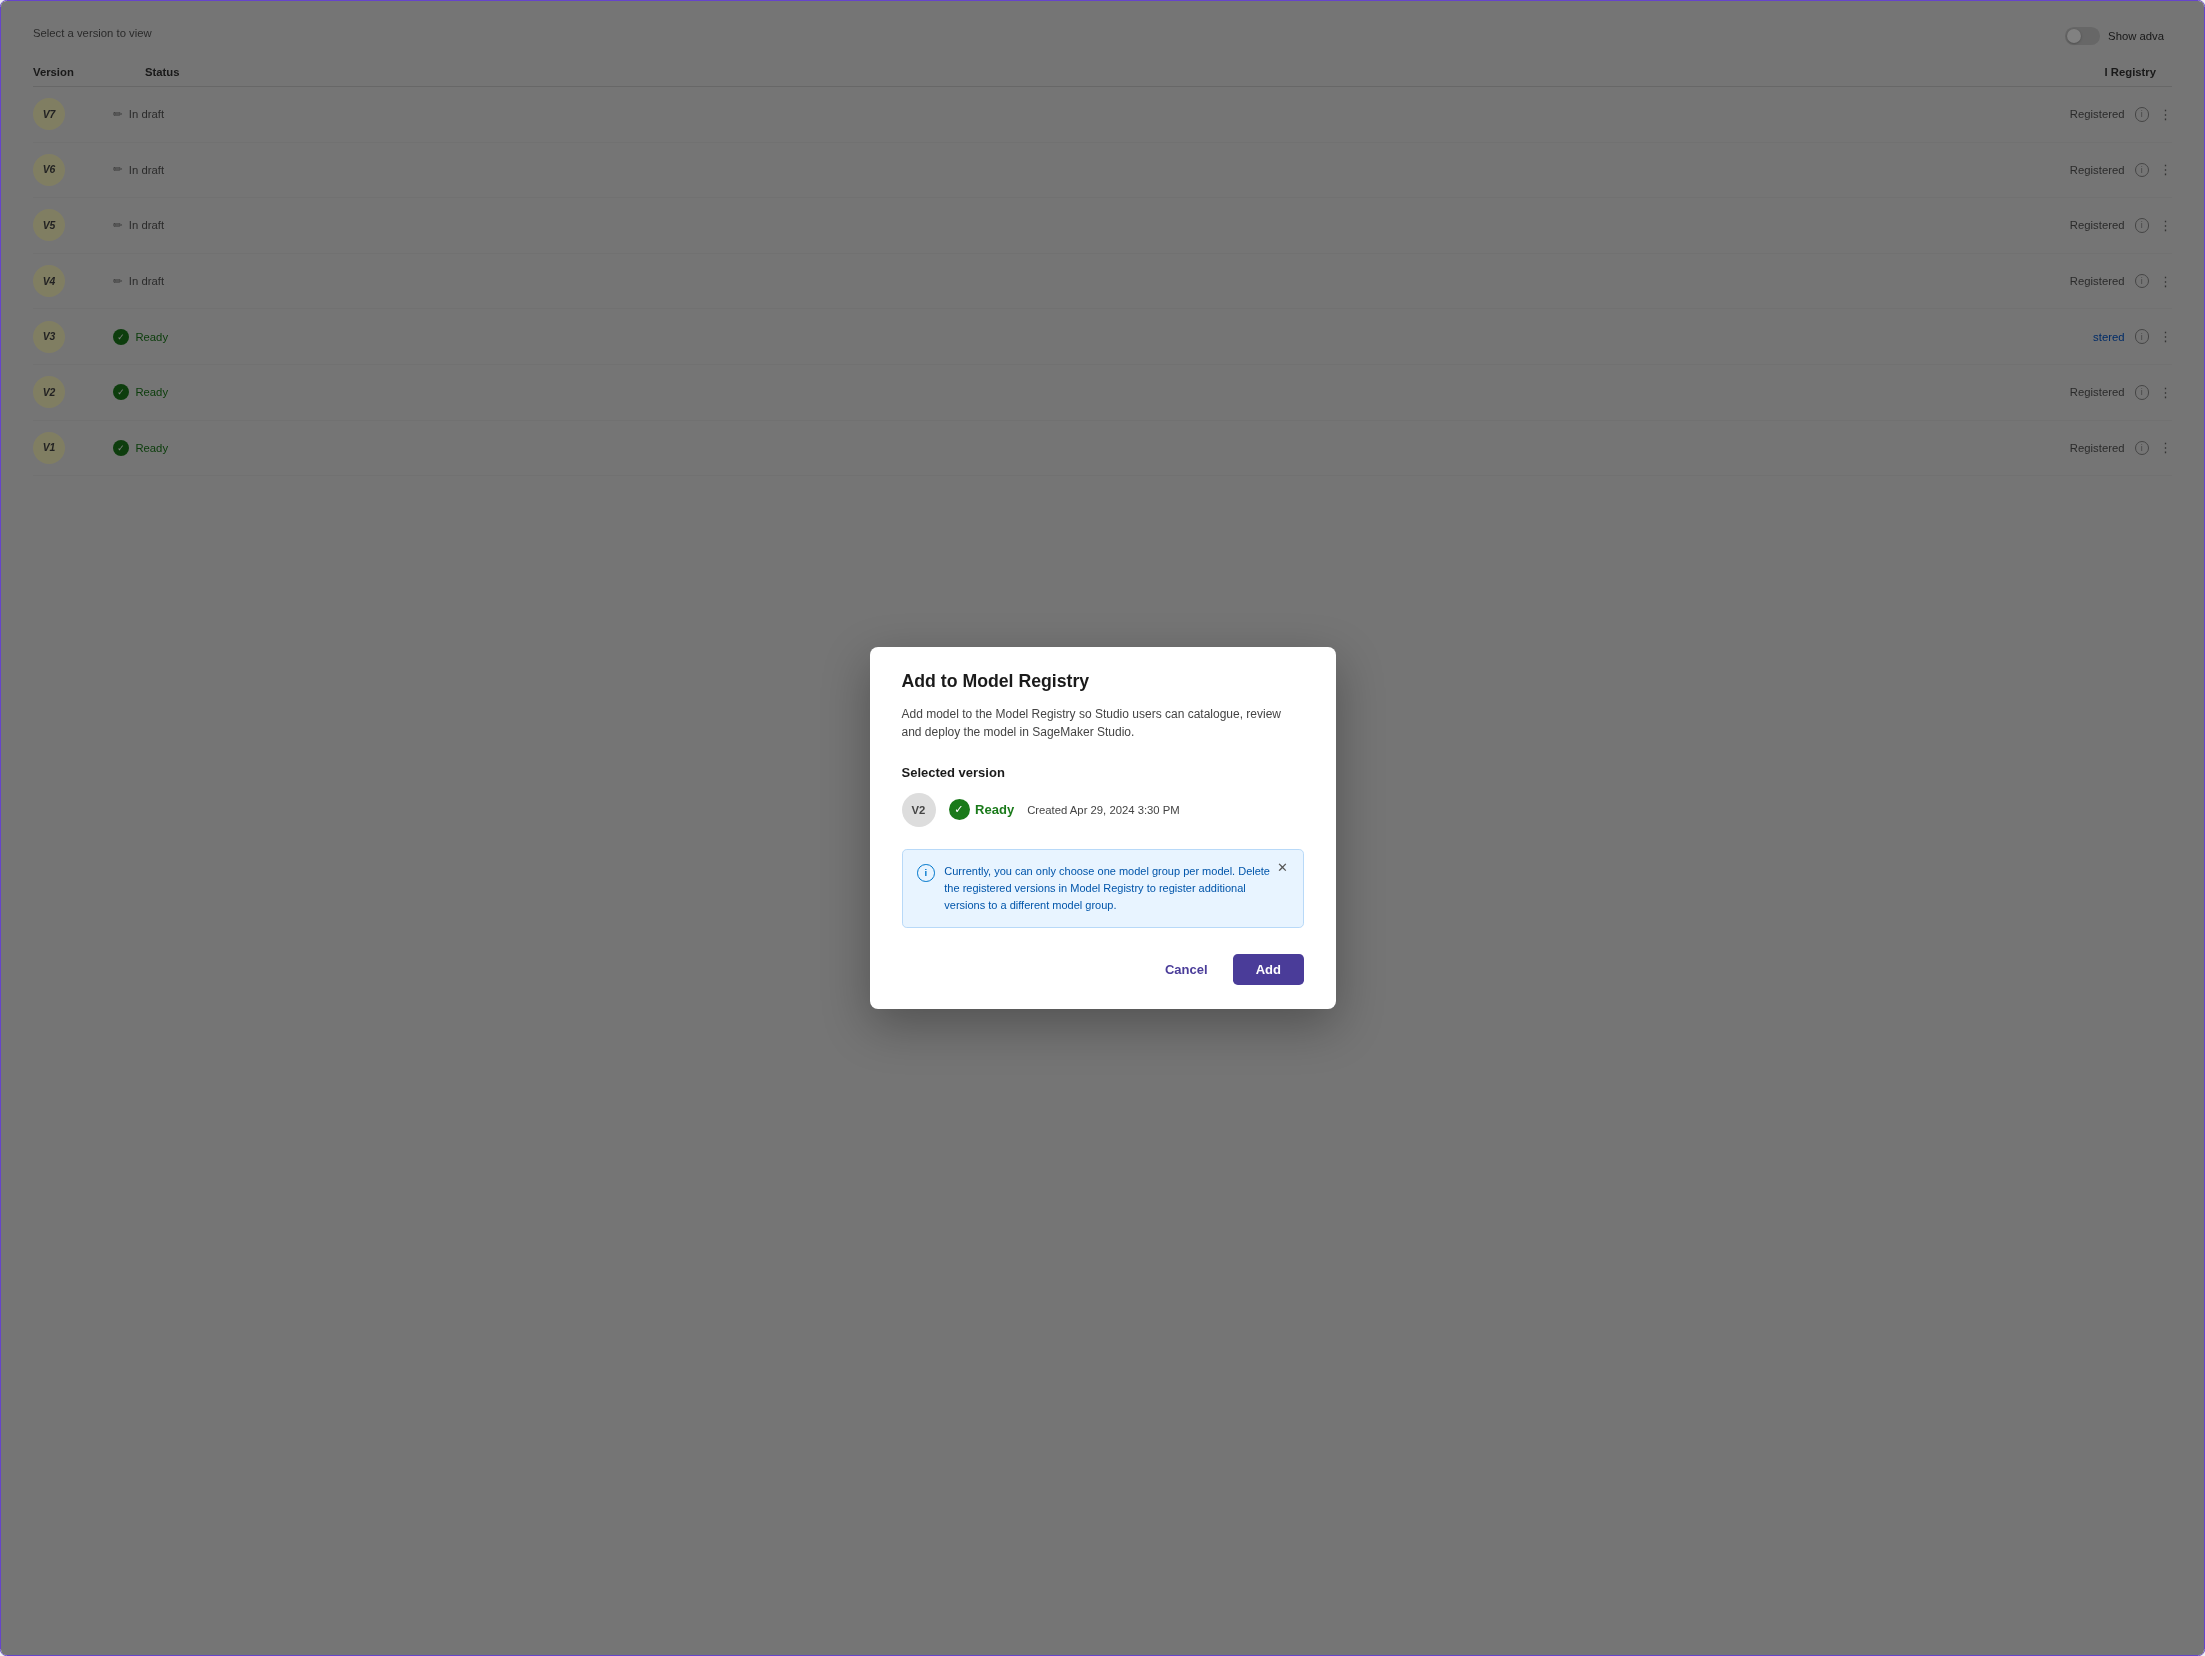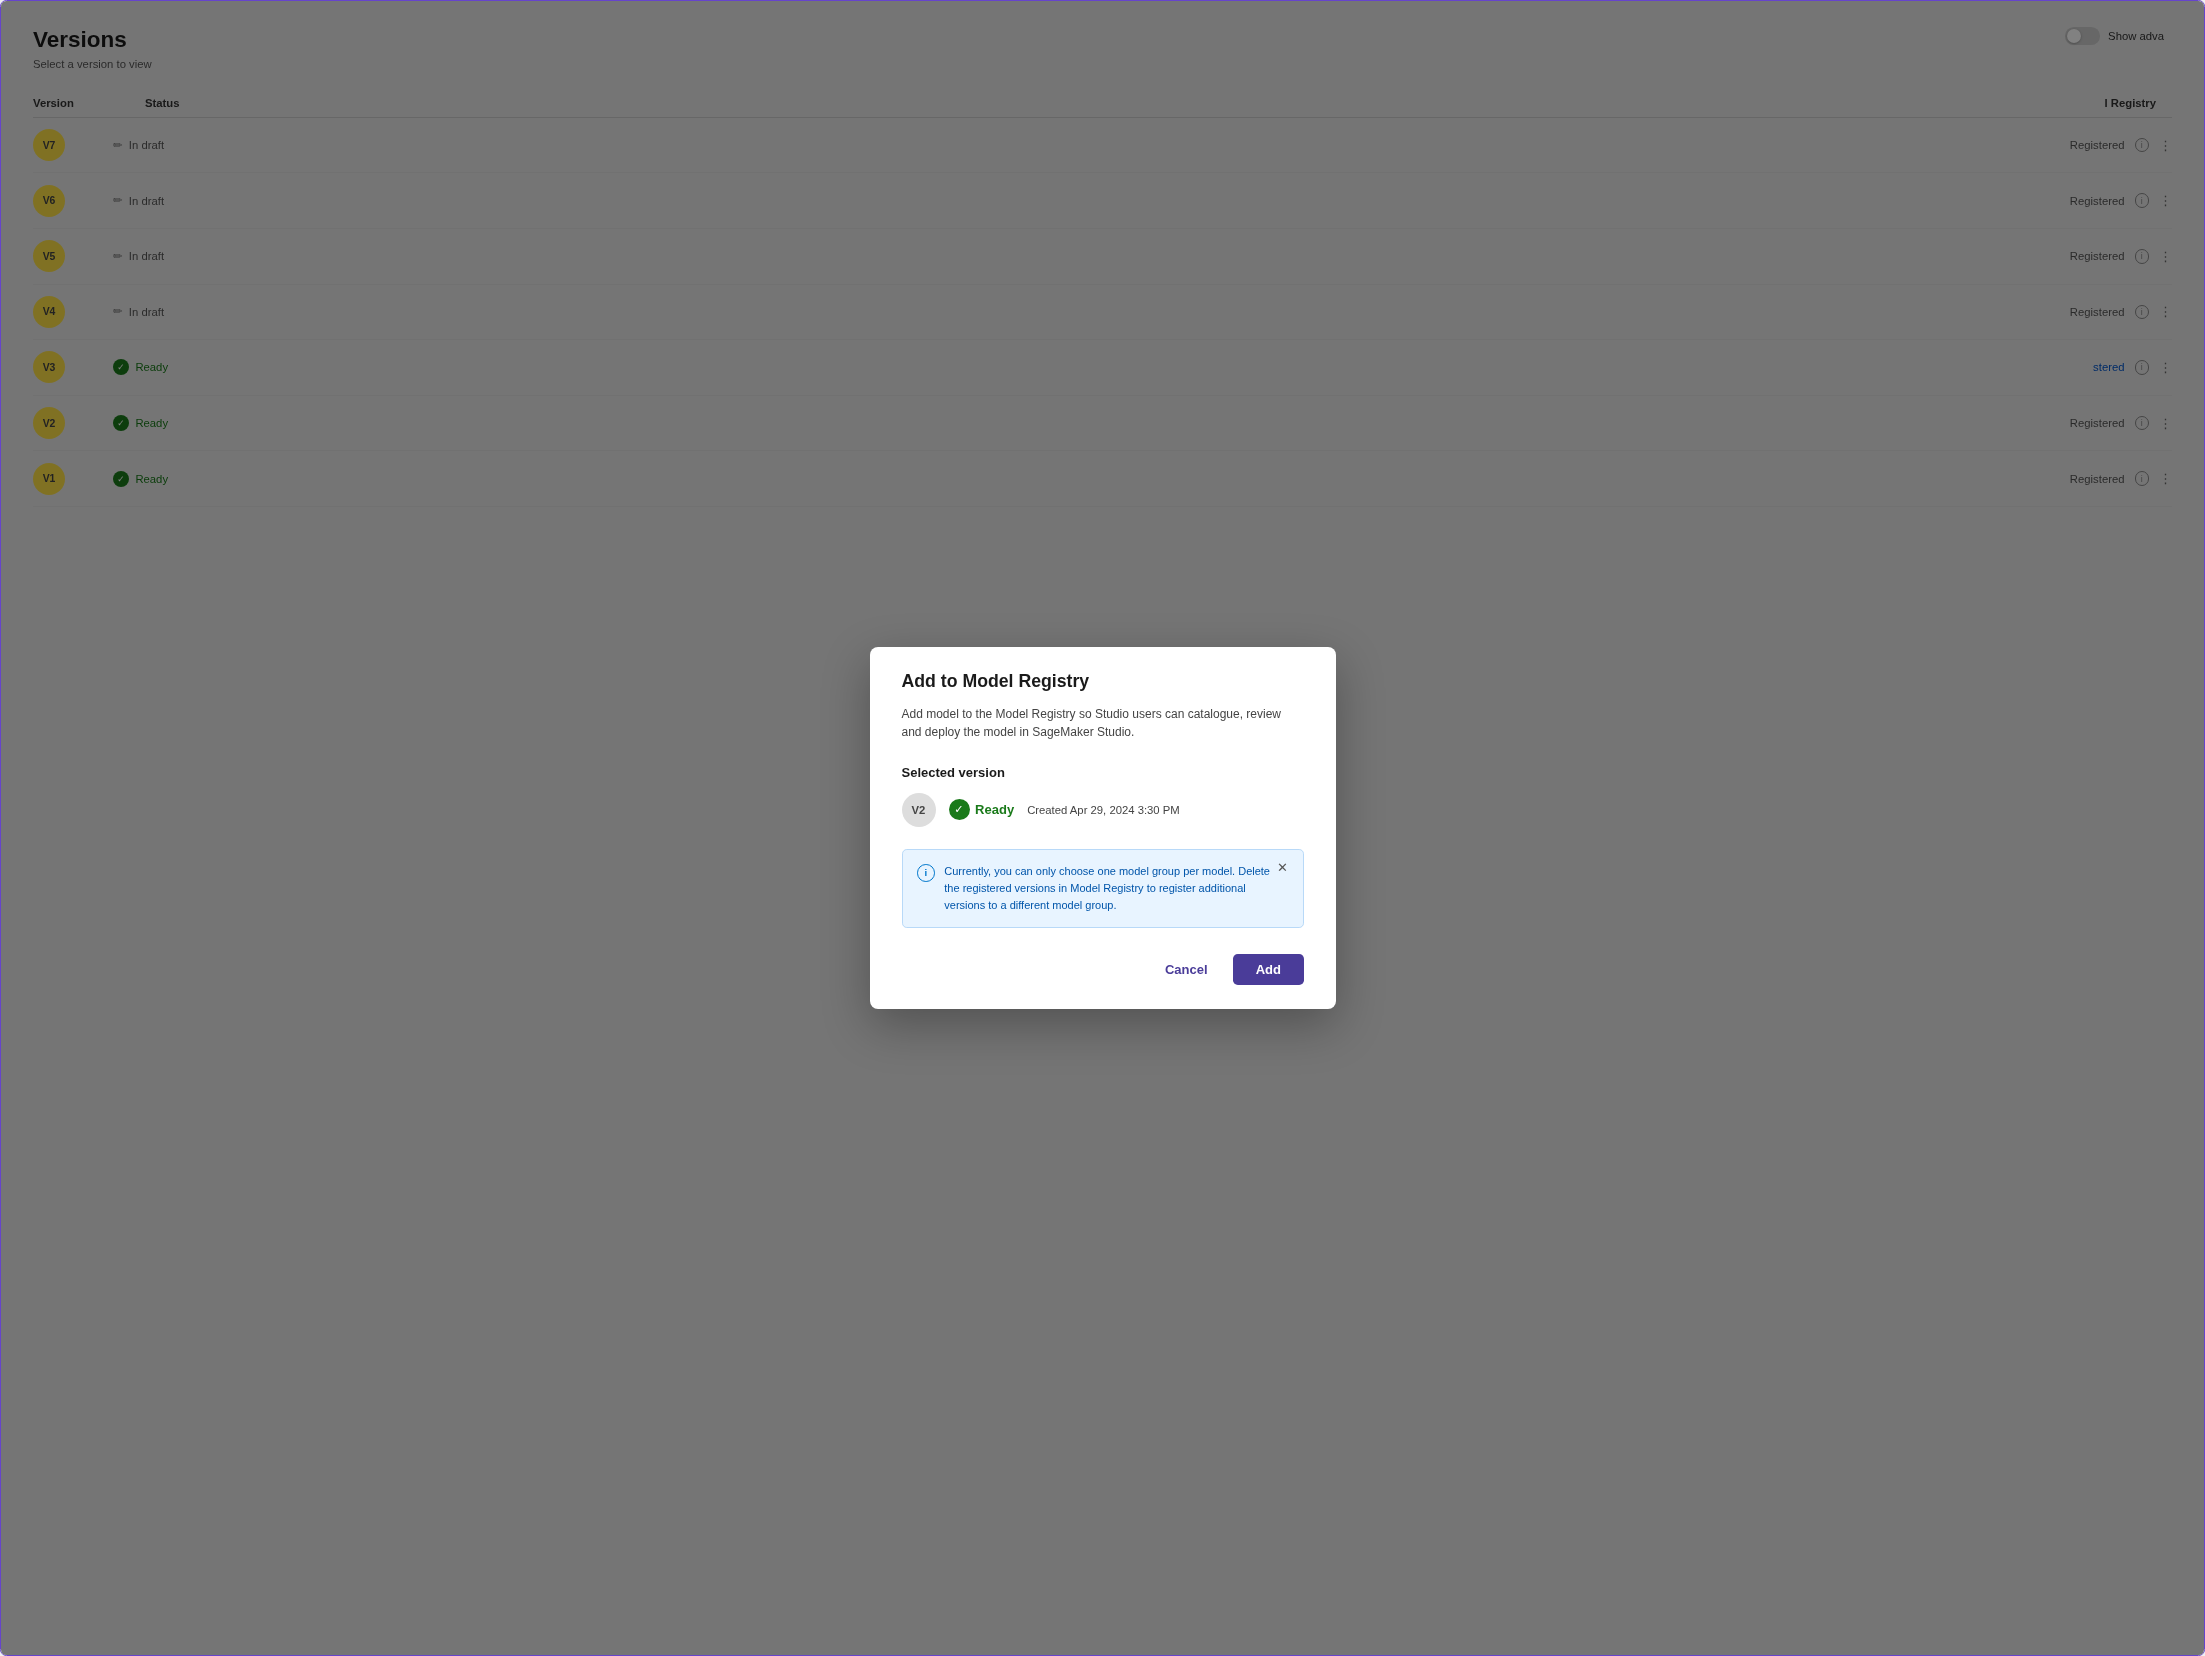--- a/index.html
+++ b/index.html
@@ -64,27 +64,28 @@
       align-items: center;
       gap: 48px;
       padding: 11.3px 0;
       border-bottom: 0.8px solid #e0e0e0;
     }
 
     .version-badge {
       width: 32px;
       height: 32px;
       border-radius: 50%;
-      background: #fde047;
+      background: #fef9c3;
       display: flex;
       align-items: center;
       justify-content: center;
       font-size: 10.4px;
       font-weight: 600;
       color: #444;
+      font-style: italic;
     }
 
     .status-cell {
       display: flex;
       align-items: center;
       gap: 6.4px;
       font-size: 11.3px;
       color: #555;
       width: 96px;
     }
@@ -371,21 +372,20 @@
       padding: 8px 22.5px;
       border-radius: 4.8px;
     }
   </style>
 </head>
 <body>
 
 <div class="page-wrapper">
 
   <div class="bg-content">
-    <div class="bg-title">Versions</div>
     <div class="bg-subtitle">Select a version to view</div>
 
     <div class="show-advanced">
       <div class="toggle-switch"></div>
       <span>Show adva</span>
     </div>
 
     <div class="bg-table-header">
       <span>Version</span>
       <span>Status</span>

